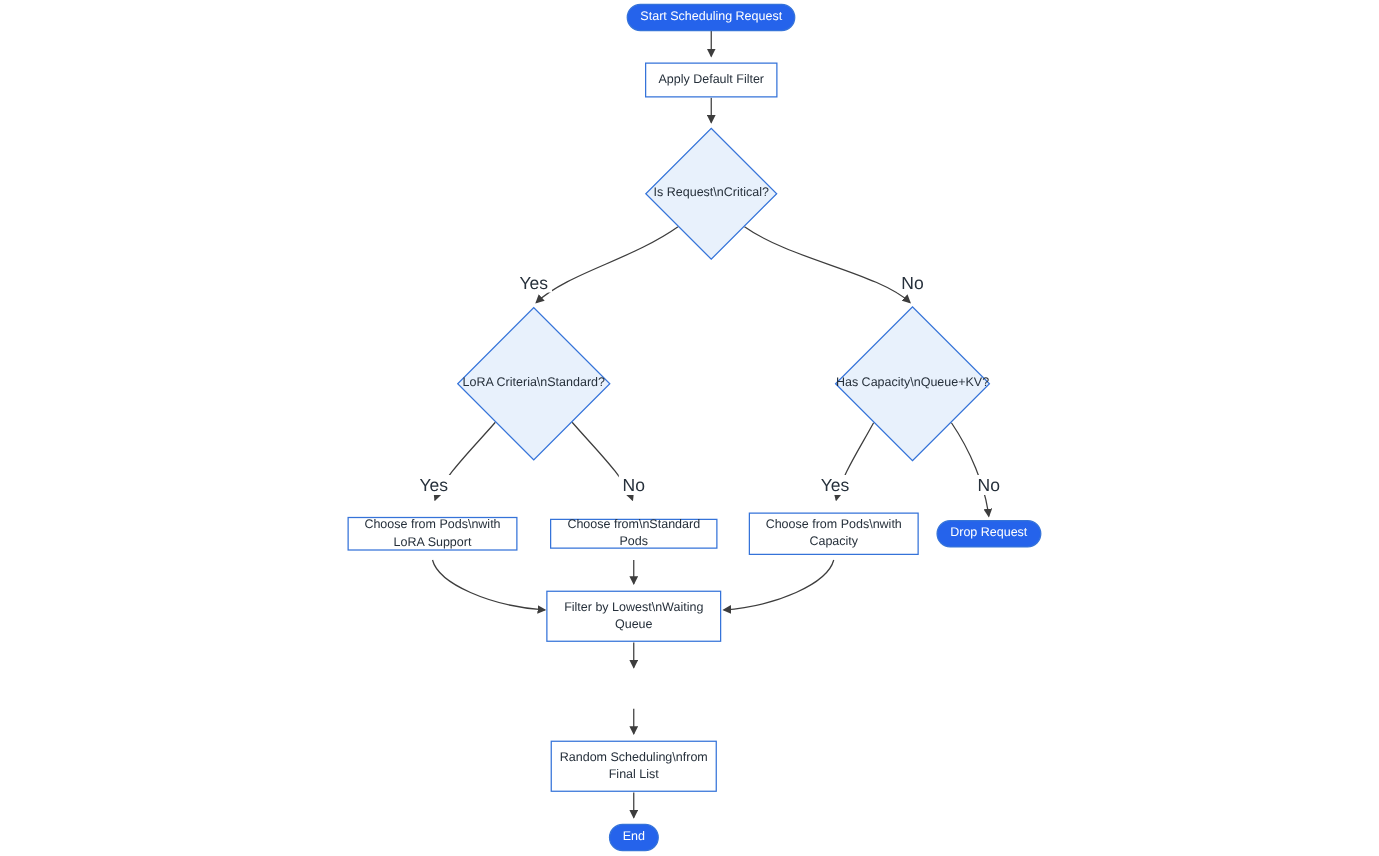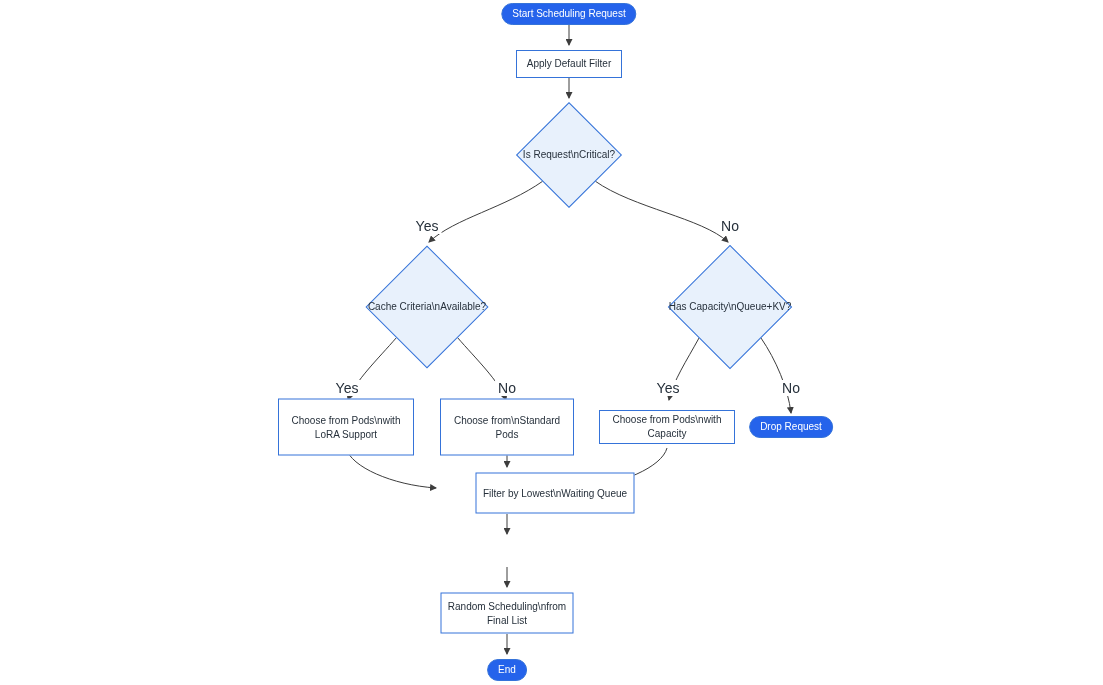--- a/index.html
+++ b/index.html
@@ -63,45 +63,45 @@
     <span class="lbl">Apply Default Filter</span>
   </div>
 
   <div class="node diamond" style="left:569px; top:155px; width:104px; height:104px;">
     <div class="diamond-shape" style="width:73px; height:73px;"></div>
     <span class="lbl">Is Request\nCritical?</span>
   </div>
 
   <div class="node diamond" style="left:427px; top:307px; width:120px; height:120px;">
     <div class="diamond-shape" style="width:85px; height:85px;"></div>
-    <span class="lbl">Cache Criteria\nAvailable?</span>
+    <span class="lbl">LoRA Criteria\nStandard?</span>
   </div>
 
   <div class="node diamond" style="left:730px; top:307px; width:122px; height:122px;">
     <div class="diamond-shape" style="width:86px; height:86px;"></div>
     <span class="lbl">Has Capacity\nQueue+KV?</span>
   </div>
 
-  <div class="node rect" style="left:346px; top:427px; width:136px; height:57px;">
+  <div class="node rect" style="left:346px; top:427px; width:136px; height:27px;">
     <span class="lbl">Choose from Pods\nwith LoRA Support</span>
   </div>
 
-  <div class="node rect" style="left:507px; top:427px; width:134px; height:57px;">
+  <div class="node rect" style="left:507px; top:427px; width:134px; height:24px;">
     <span class="lbl">Choose from\nStandard Pods</span>
   </div>
 
   <div class="node rect" style="left:667px; top:427px; width:136px; height:34px;">
     <span class="lbl">Choose from Pods\nwith Capacity</span>
   </div>
 
   <div class="node pill" style="left:791px; top:427px;">
     <span class="lbl">Drop Request</span>
   </div>
 
-  <div class="node rect" style="left:507px; top:493px; width:159px; height:41px;margin-left:48px;">
+  <div class="node rect" style="left:507px; top:493px; width:140px; height:41px;">
     <span class="lbl">Filter by Lowest\nWaiting Queue</span>
   </div>
 
 
   <div class="node rect" style="left:507px; top:613px; width:133px; height:41px;">
     <span class="lbl">Random Scheduling\nfrom Final List</span>
   </div>
 
   <div class="node pill" style="left:507px; top:670px;">
     <span class="lbl">End</span>

